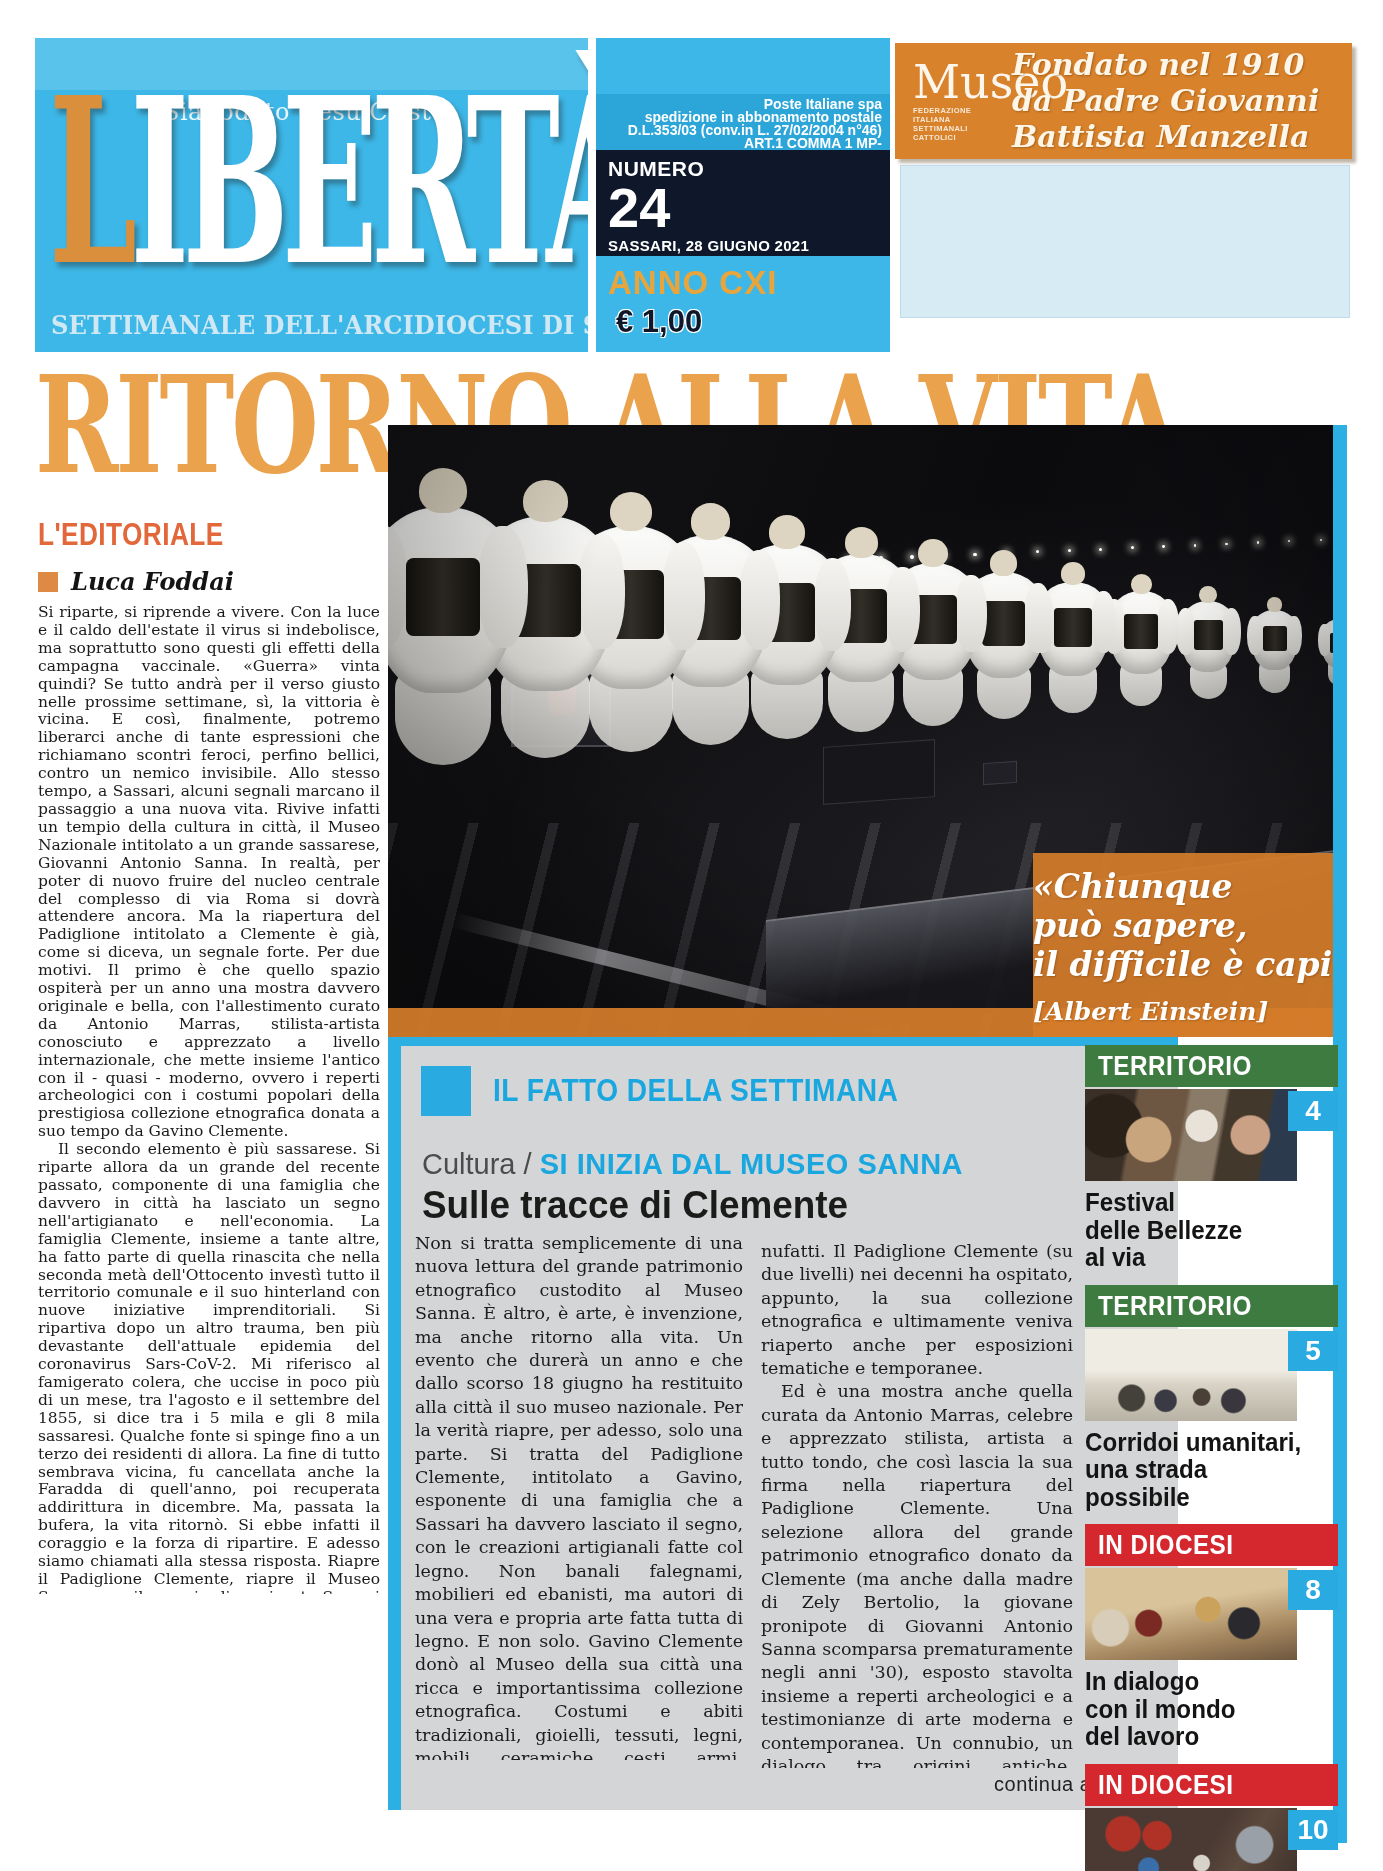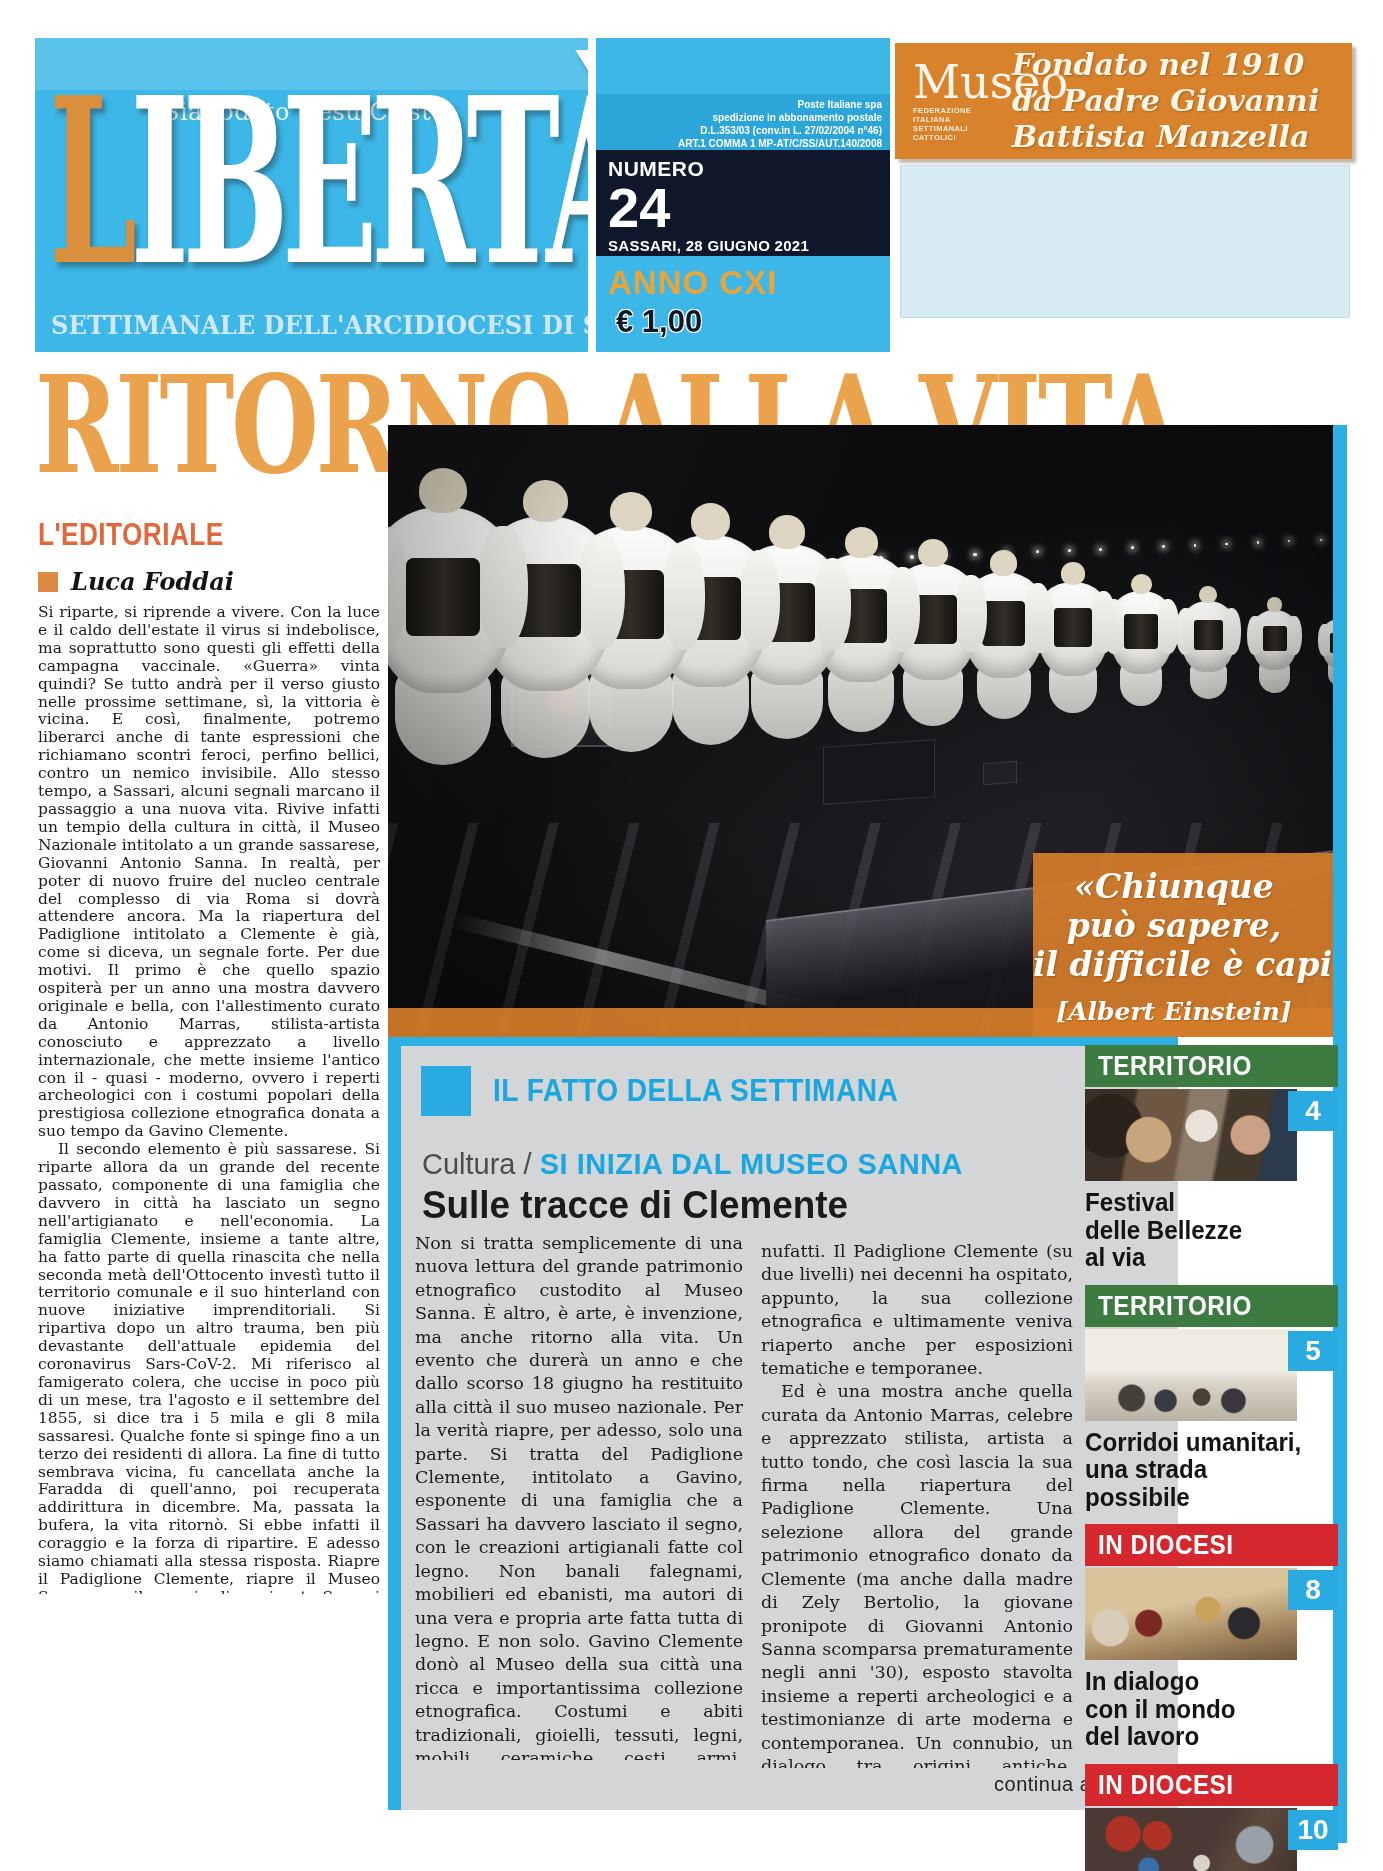--- a/index.html
+++ b/index.html
@@ -16,21 +16,21 @@
          font-size:228px;line-height:1;letter-spacing:-12px;white-space:nowrap;
          transform:scaleX(.55);transform-origin:left top;
          text-shadow:6px 5px 7px rgba(30,30,30,.38);}
   .brand .brand-initial{color:#d98f3c;}
   .brand .brand-rest{color:#ffffff;}
   .mast-subtitle{position:absolute;left:16px;bottom:12px;font-family:"DejaVu Serif",serif;font-weight:bold;
                  font-size:26px;color:#cfe8f3;white-space:nowrap;transform:scaleX(.93);transform-origin:left bottom;}
 
   .mast-info{position:absolute;left:596px;top:38px;width:294px;height:314px;background:#3db7e7;}
   .postal{position:absolute;left:0;right:0;top:56px;height:56px;background:#2ca5d9;color:#fff;
-          font-weight:bold;font-size:10px;line-height:13px;text-align:right;padding:4px 8px 0 4px;}
+          font-weight:bold;font-size:14px;line-height:13px;text-align:right;padding:4px 8px 0 4px;}
   .numero-band{position:absolute;left:0;right:0;top:112px;height:106px;background:#0f172a;color:#fff;padding:7px 12px;}
   .numero-label{font-weight:bold;font-size:21px;letter-spacing:.5px;}
   .numero-num{font-weight:bold;font-size:56px;line-height:54px;}
   .numero-date{font-weight:bold;font-size:15px;margin-top:2px;letter-spacing:.3px;}
   .anno{position:absolute;left:12px;top:226px;color:#e8a53c;font-weight:bold;font-size:33px;letter-spacing:1px;}
   .price{position:absolute;left:20px;top:266px;color:#0f172a;font-weight:bold;font-size:31px;
          text-shadow:-1px -1px 0 #fff,1px -1px 0 #fff,-1px 1px 0 #fff,1px 1px 0 #fff;}
 
   .fondato-box{position:absolute;left:895px;top:43px;width:457px;height:116px;background:#d8822c;
                display:flex;align-items:center;padding-left:18px;
@@ -91,21 +91,21 @@
          background:repeating-linear-gradient(104deg,rgba(190,190,200,.15) 0 10px,transparent 10px 78px);}
   .streak{position:absolute;left:6%;bottom:9%;width:48%;height:15px;z-index:4;transform:rotate(14deg);
           background:linear-gradient(90deg,rgba(240,240,245,0),rgba(240,240,245,.6) 35%,rgba(240,240,245,.1));}
   .counter{position:absolute;right:-2%;bottom:5%;width:62%;height:122px;z-index:6;transform:skewY(-7deg);
            background:linear-gradient(177deg,rgba(98,100,108,.88),rgba(28,28,33,.92) 60%);
            border-top:2px solid rgba(205,205,215,.55);}
   .photo-vignette{position:absolute;inset:0;z-index:50;pointer-events:none;
            background:radial-gradient(ellipse at 52% 32%,transparent 42%,rgba(0,0,0,.38) 88%);}
   .quote-strip{position:absolute;left:0;right:0;bottom:0;height:29px;background:rgba(212,124,42,.93);z-index:60;}
   .quote-box{position:absolute;right:0;bottom:0;width:300px;height:184px;background:rgba(212,124,42,.93);
-             z-index:61;text-align:center;padding:14px 18px 0 0;color:#fff;white-space:nowrap;}
+             z-index:61;text-align:left;padding:14px 18px 0 0;color:#fff;white-space:nowrap;}
   .q-line{font-family:"DejaVu Serif",serif;font-weight:bold;font-style:italic;font-size:33px;line-height:39px;
           text-shadow:1px 1px 2px rgba(100,50,0,.35);}
   .q-attr{font-family:"DejaVu Serif",serif;font-weight:bold;font-style:italic;font-size:25px;margin-top:13px;
           text-shadow:1px 1px 2px rgba(100,50,0,.35);}
 
   .right-strip{position:absolute;left:1333px;top:425px;width:14px;height:1418px;background:#2cb0e4;}
 
   
   .fatto{position:absolute;left:388px;top:1037px;width:790px;height:773px;background:#d3d5d7;
          border-left:13px solid #2cb0e4;border-top:9px solid #2cb0e4;}

